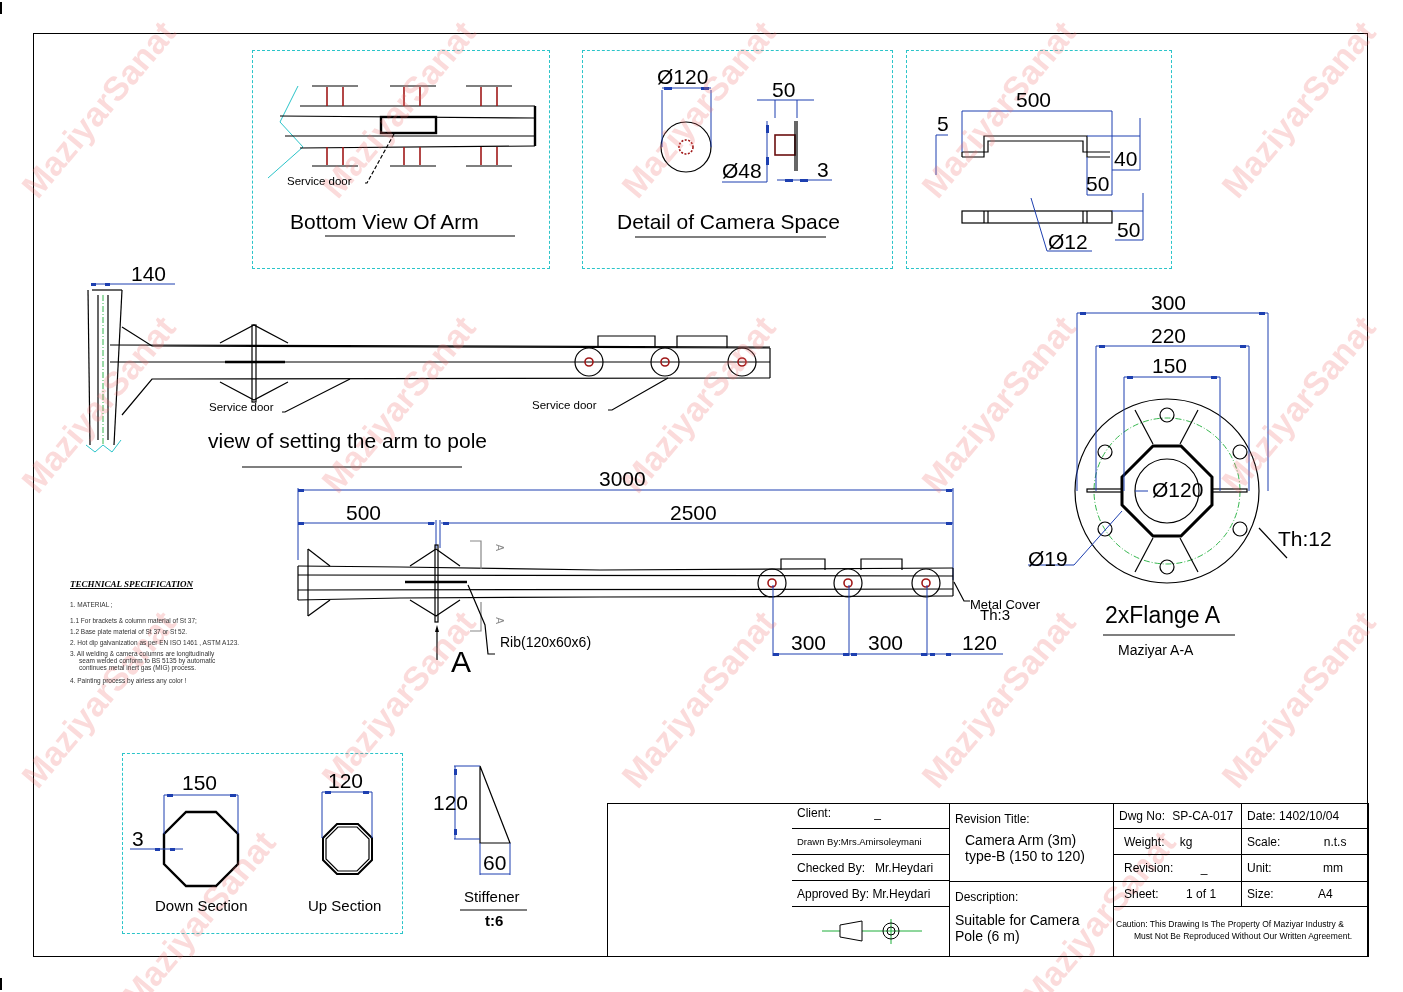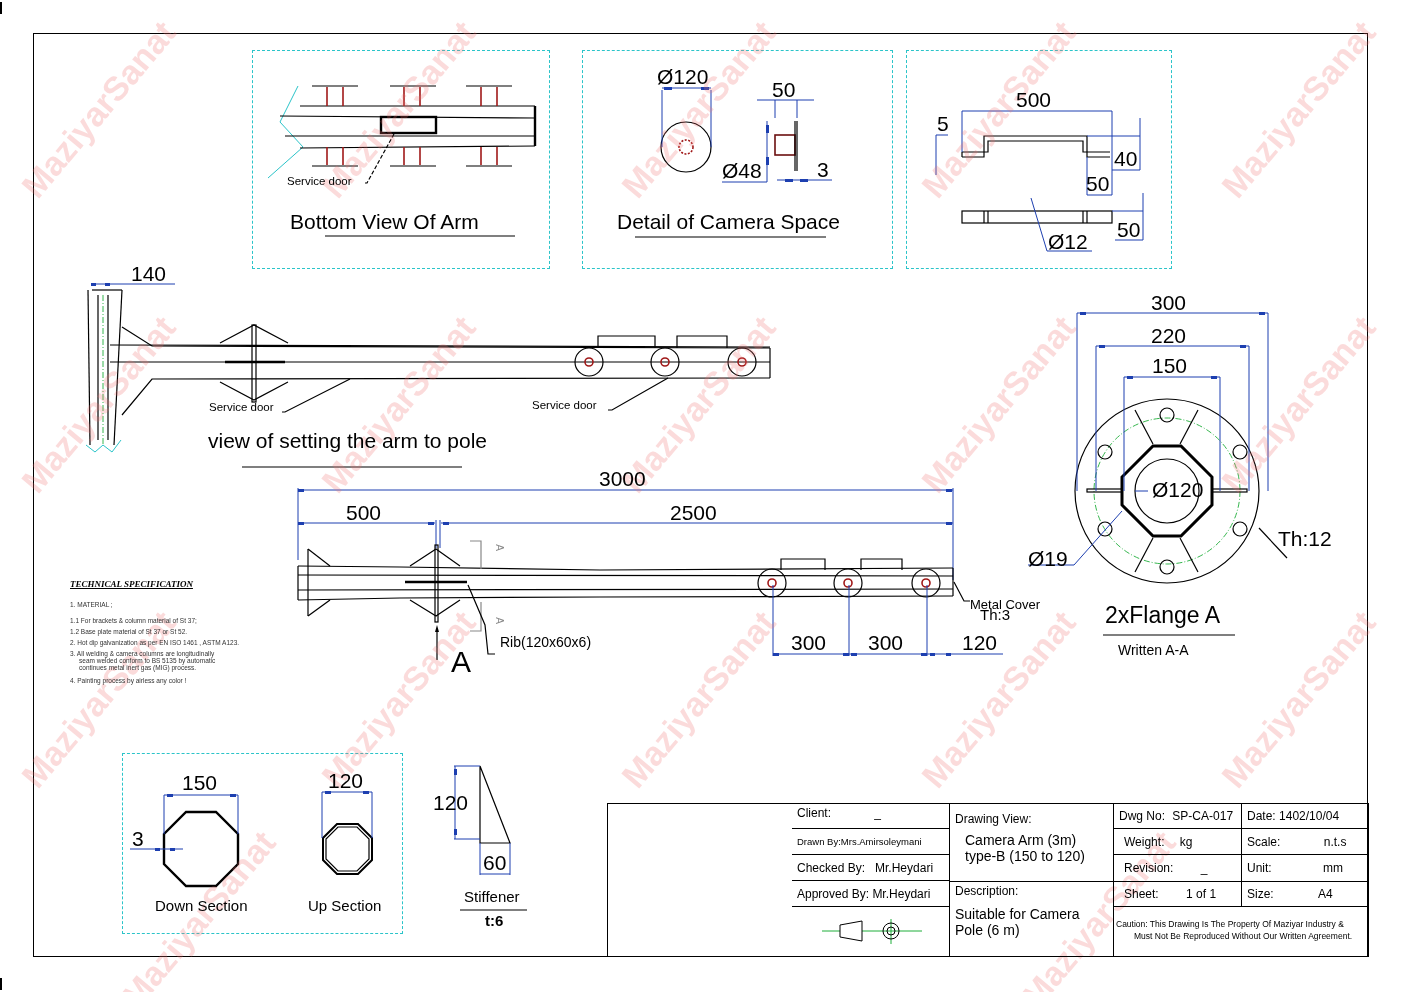--- a/index.html
+++ b/index.html
@@ -340,21 +340,21 @@
 <span class="dim" style="left:868px;top:632px">300</span>
 <span class="dim" style="left:962px;top:632px">120</span>
 
 <span class="dim" style="left:1151px;top:292px">300</span>
 <span class="dim" style="left:1151px;top:325px">220</span>
 <span class="dim" style="left:1152px;top:355px">150</span>
 <span class="dim" style="left:1152px;top:479px">Ø120</span>
 <span class="dim" style="left:1028px;top:548px">Ø19</span>
 <span class="dim" style="left:1278px;top:528px">Th:12</span>
 <span class="caption" style="left:1105px;top:602px;font-size:23px">2xFlange A</span>
-<span class="sm" style="left:1118px;top:642px;font-size:14px">Written A-A</span>
+<span class="sm" style="left:1118px;top:642px;font-size:14px">Maziyar A-A</span>
 
 <span class="dim" style="left:182px;top:772px">150</span>
 <span class="dim" style="left:132px;top:828px">3</span>
 <span class="sm" style="left:155px;top:897px;font-size:15px">Down Section</span>
 <span class="dim" style="left:328px;top:770px">120</span>
 <span class="sm" style="left:308px;top:897px;font-size:15px">Up Section</span>
 
 <span class="dim" style="left:433px;top:792px">120</span>
 <span class="dim" style="left:483px;top:852px">60</span>
 <span class="sm" style="left:464px;top:888px;font-size:15px">Stiffener</span>
@@ -386,26 +386,26 @@
     <svg width="150" height="40" style="left:0;top:0">
       <line x1="30" y1="24" x2="130" y2="24" stroke="#1fae3a" stroke-width="1"></line>
       <line x1="99" y1="12" x2="99" y2="37" stroke="#1fae3a" stroke-width="1"></line>
       <polygon points="48,18 70,14 70,34 48,30" fill="#fff" stroke="#000" stroke-width="1"></polygon>
       <circle cx="99" cy="24" r="8" fill="none" stroke="#000"></circle>
         <circle cx="99" cy="24" r="4" fill="none" stroke="#000"></circle>
     </svg>
   </div>
 
   <div class="cell" style="left:342px;top:0;width:164px;height:78px">
-    <div style="margin-top:6px">Drawing View:</div>
+    <div style="margin-top:6px">Revision Title:</div>
     <div style="font-size:14px;margin:6px 0 0 10px">Camera Arm (3m)</div>
     <div style="font-size:14px;margin-left:10px">type-B (150 to 120)</div>
   </div>
   <div class="cell" style="left:342px;top:78px;width:164px;height:74px;border-bottom:none">
-    <div style="">Description:</div>
+    <div style="margin-top:6px">Description:</div>
     <div style="font-size:14px;margin-top:8px">Suitable for Camera</div>
     <div style="font-size:14px">Pole (6 m)</div>
   </div>
 
   <div class="cell" style="left:506px;top:0;width:128px;height:25px;padding-top:5px">
     <span>Dwg No:</span>
     <span style="margin-left:4px">SP-CA-017</span>
   </div>
   <div class="cell" style="left:506px;top:25px;width:128px;height:26px;padding:6px 0 0 10px">
     <span>Weight:</span>

